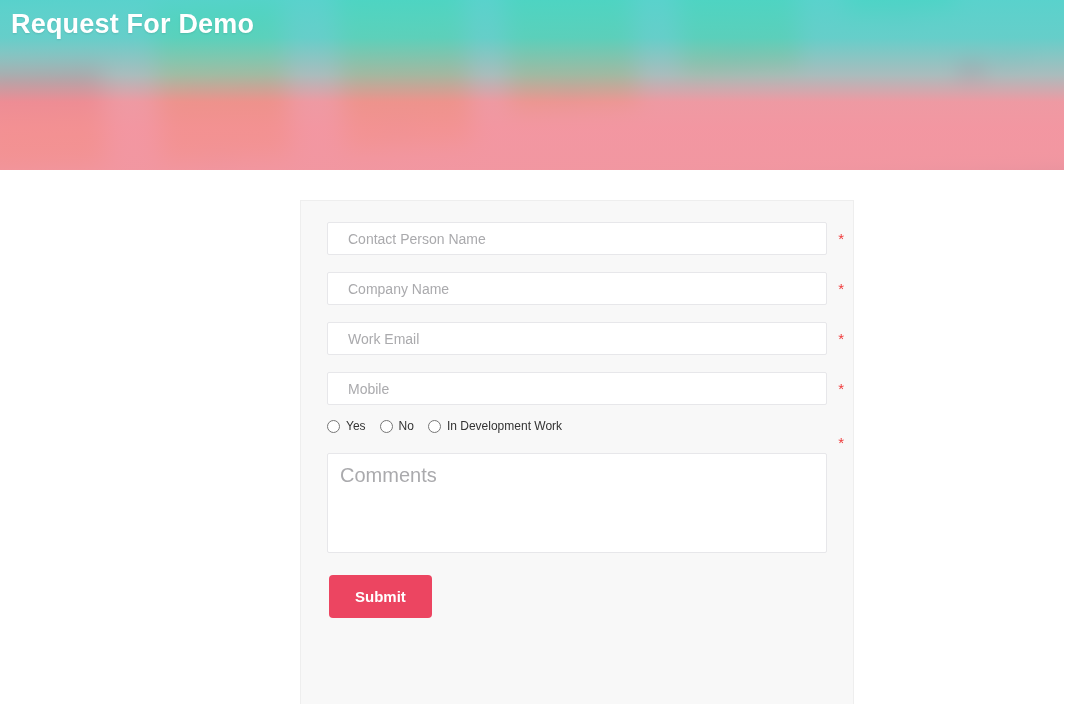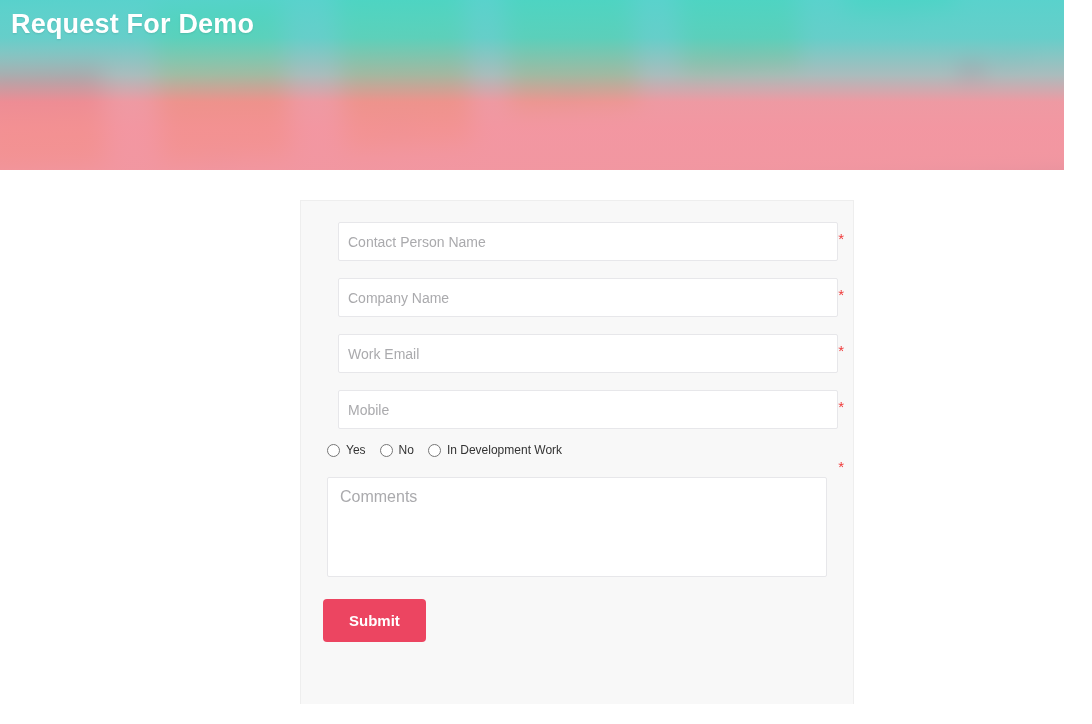--- a/index.html
+++ b/index.html
@@ -103,30 +103,29 @@
     border-bottom: none;
   }
   .field-row {
     position: relative;
     margin: 0 26px 0 26px;
   }
   .field-row + .field-row { margin-top: 17px; }
   .text-input {
     display: block;
     width: 500px;
-    height: 39px;
-    padding: 0 9px;
+    height: 33px;
+    padding: 0 20px;
     background: #ffffff;
     border: 1px solid #e7e7ea;
     border-radius: 2px;
     font-family: "Liberation Sans", sans-serif;
     font-size: 14px;
     color: #555;
     outline: none;
-    margin-left: 11px;
   }
   .text-input::placeholder { color: #aaaaad; }
   .req {
     position: absolute;
     right: -17px;
     top: 9px;
     color: #ef3a3a;
     font-size: 15px;
     line-height: 1;
   }
@@ -165,28 +164,28 @@
   .comments-row { margin: 20px 26px 0 26px; }
   .comments-area {
     display: block;
     width: 500px;
     height: 100px;
     padding: 10px 12px;
     background: #ffffff;
     border: 1px solid #e7e7ea;
     border-radius: 2px;
     font-family: "Liberation Sans", sans-serif;
-    font-size: 16px;
+    font-size: 20px;
     color: #555;
     resize: none;
     outline: none;
   }
   .comments-area::placeholder { color: #aaaaad; }
 
-  .submit-row { margin: 22px 26px 0 22px; }
+  .submit-row { margin: 22px 26px 0 28px; }
   .submit-btn {
     display: inline-block;
     padding: 13px 26px;
     background: #ec4561;
     color: #ffffff;
     font-family: "Liberation Sans", sans-serif;
     font-size: 15px;
     font-weight: bold;
     border: none;
     border-radius: 4px;

